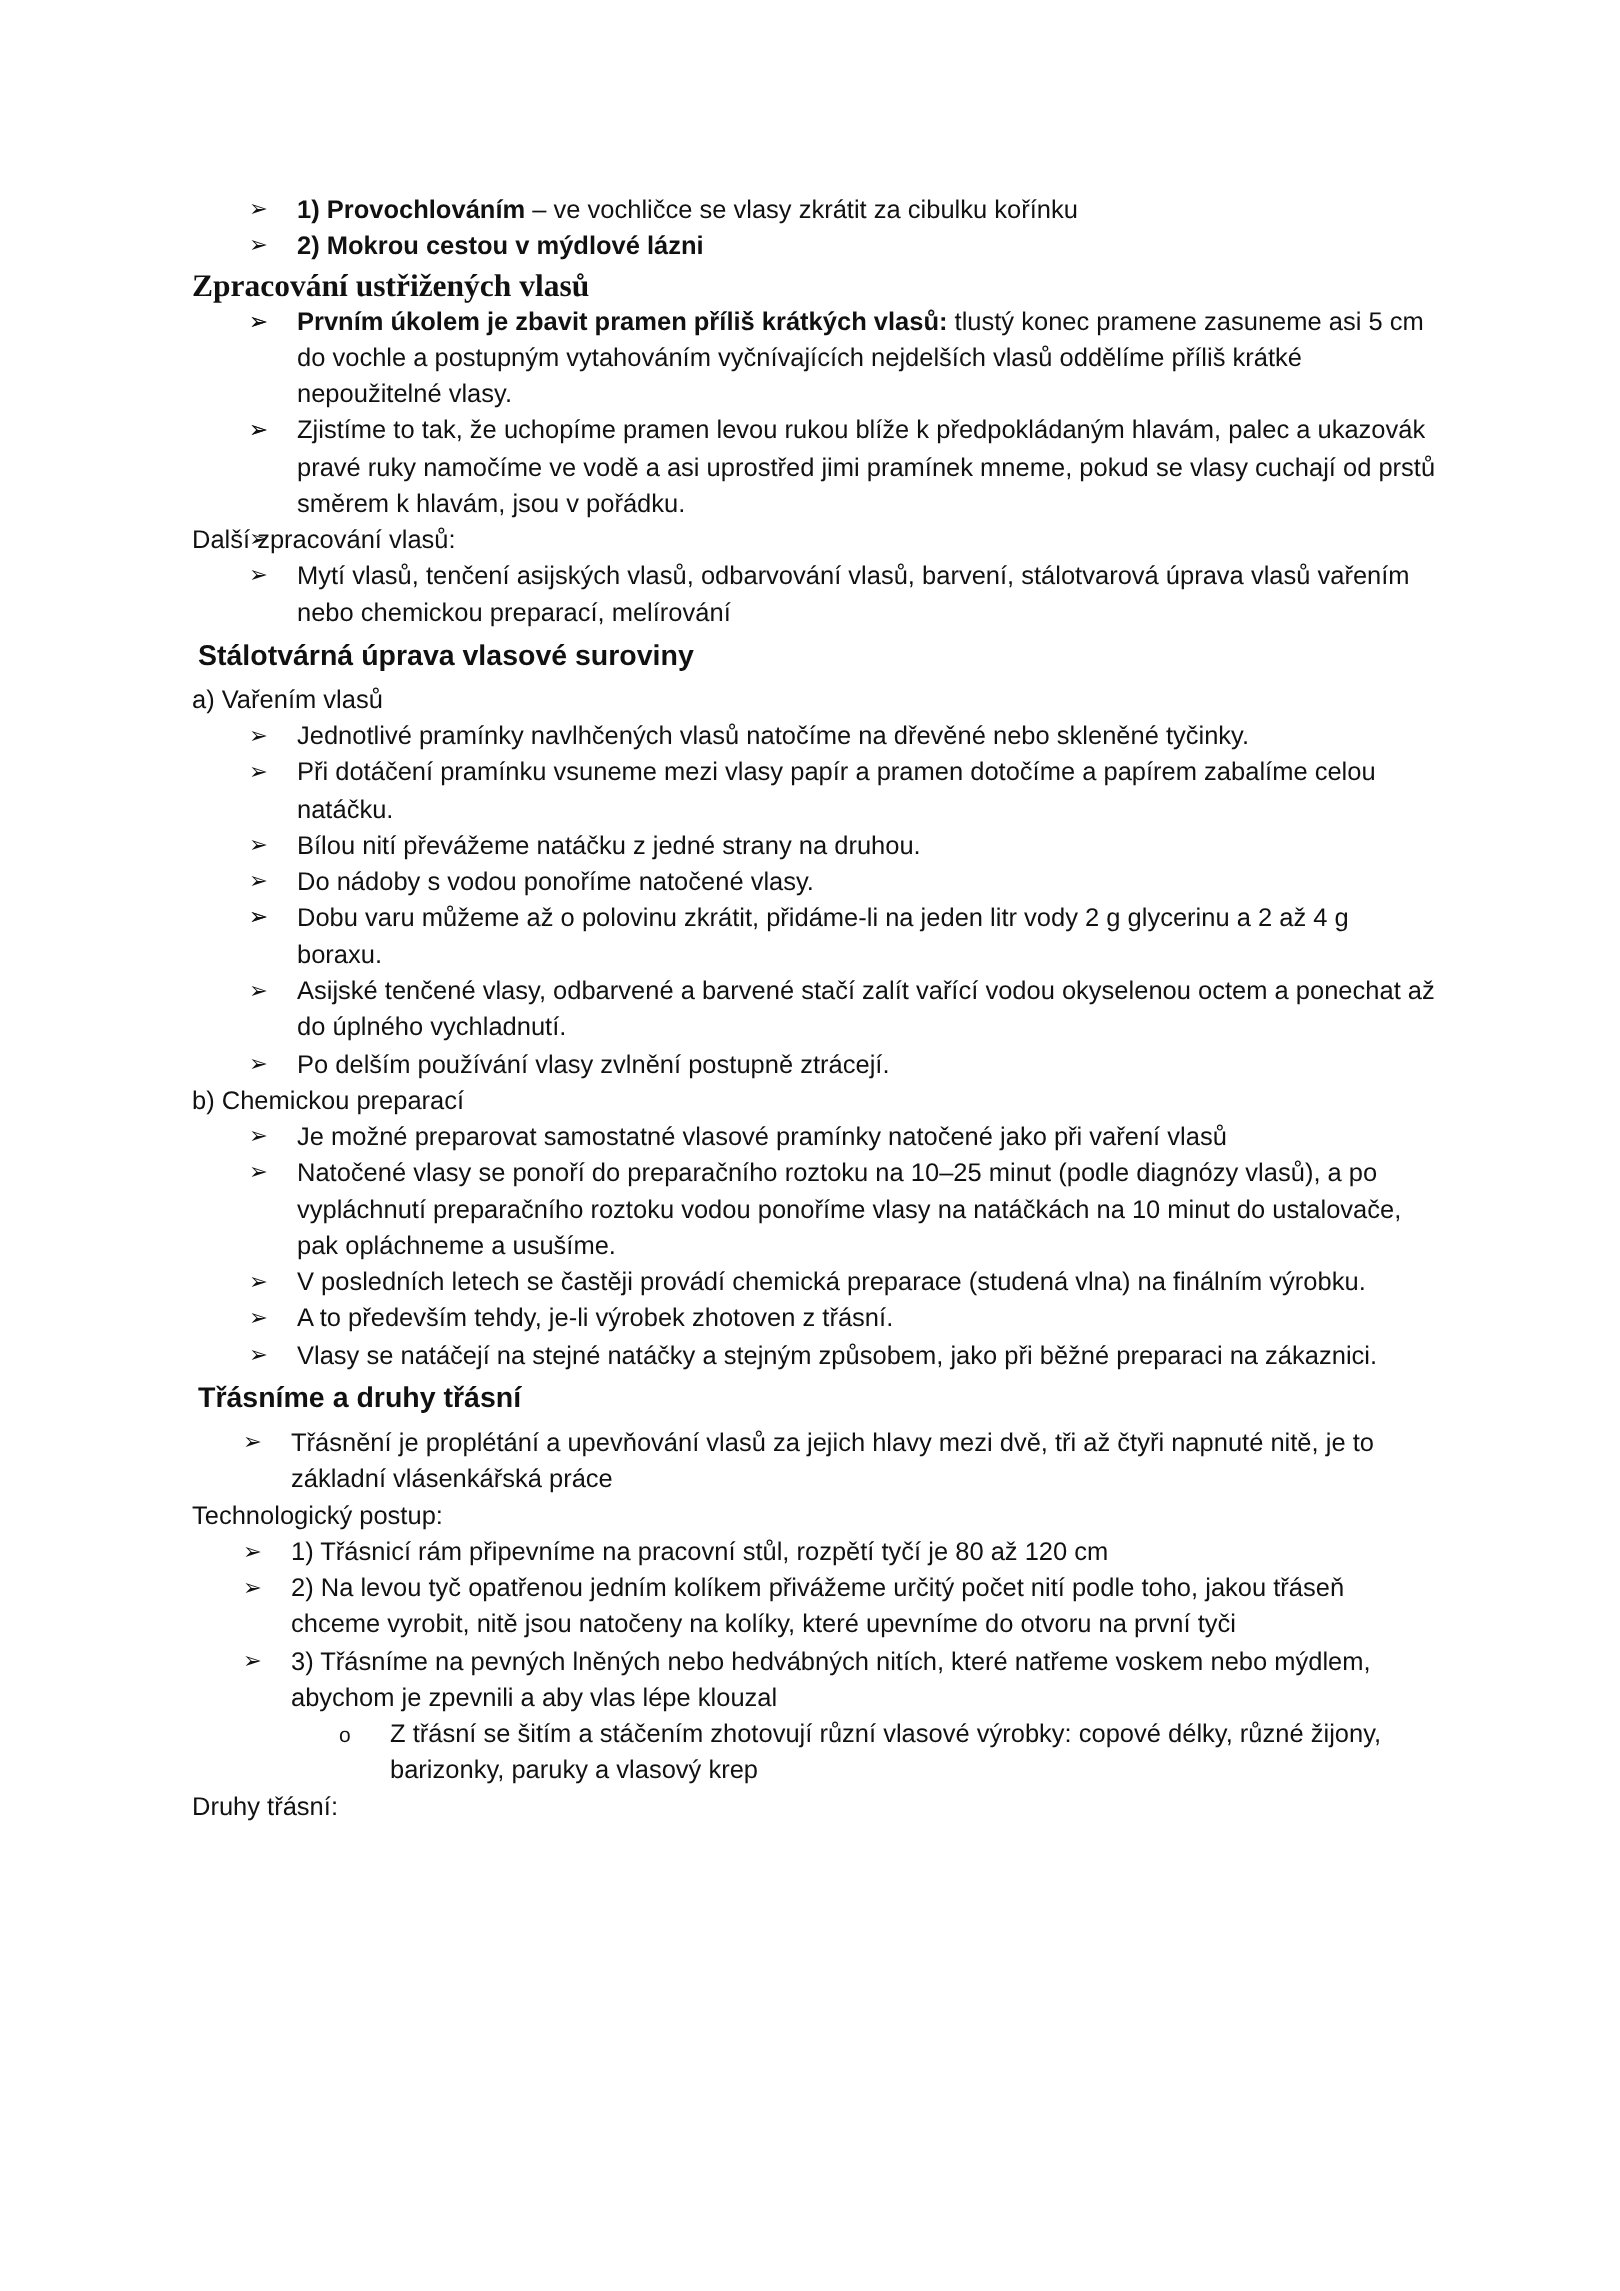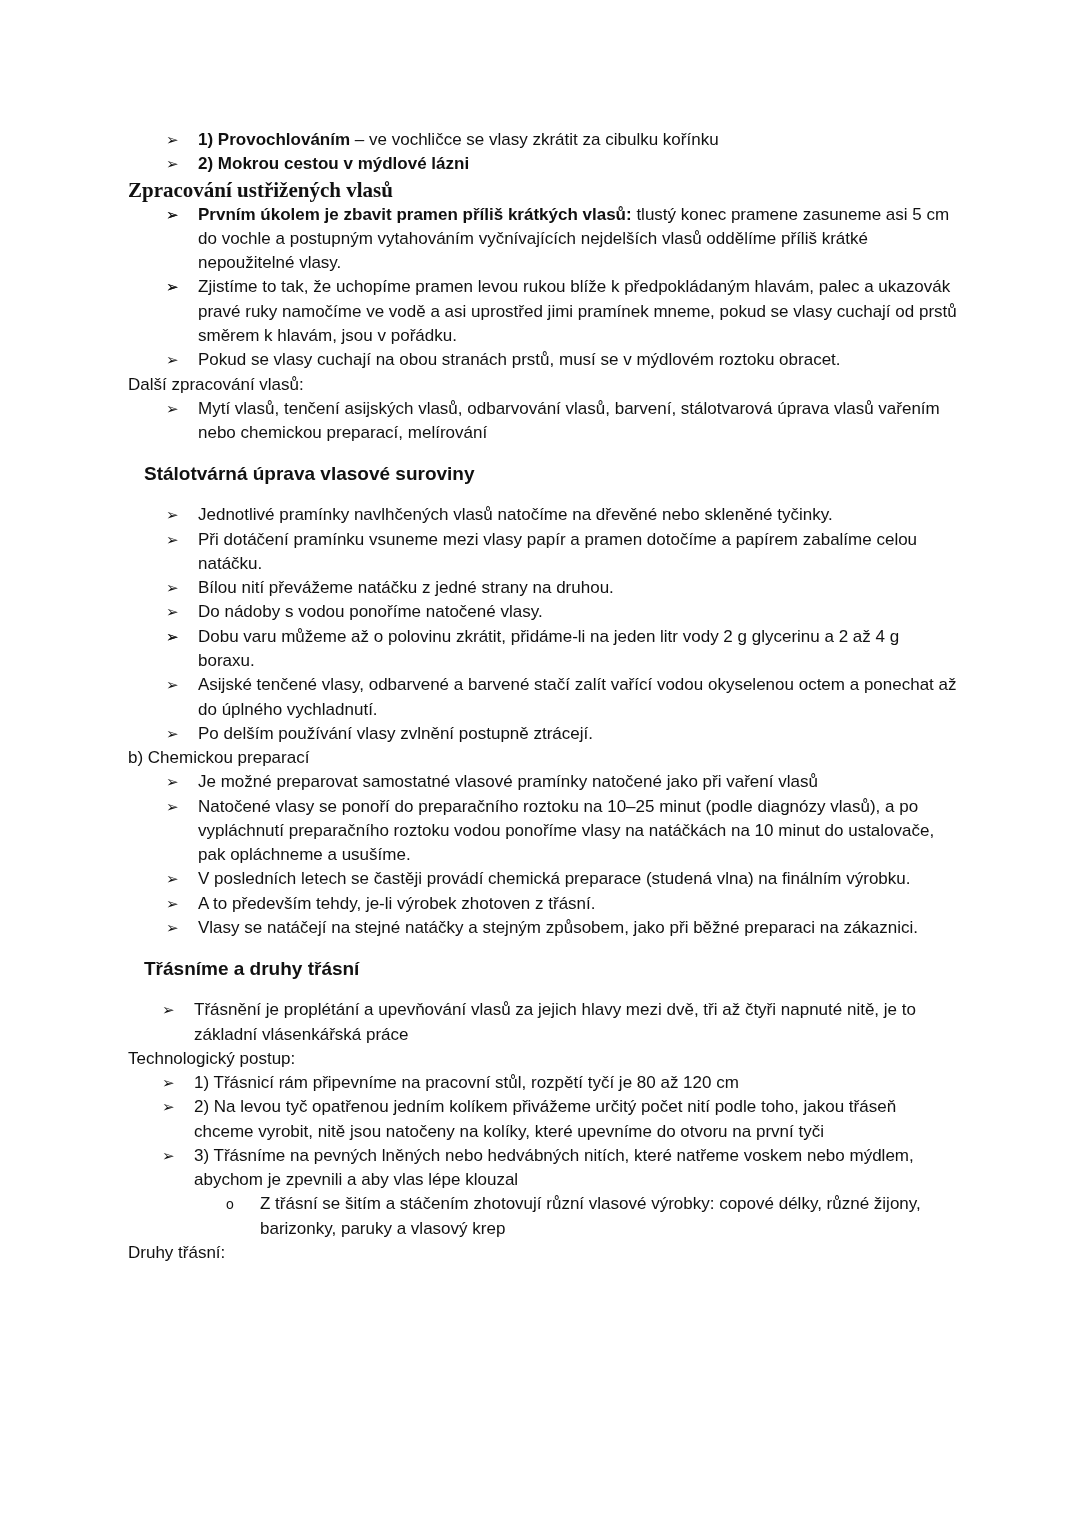--- a/index.html
+++ b/index.html
@@ -1,21 +1,21 @@
 <!DOCTYPE html>
 <html><head>
   <meta charset="utf-8">
   <style>
     html, body { margin: 0; padding: 0; background: #ffffff; }
     body { width: 1080px; height: 1527px; position: relative; overflow: hidden; color: #111; }
     .page { position: absolute; left: 0; top: 0; width: 1080px; height: 1527px; }
     .doc { position: absolute; left: 128px; top: 128px; width: 830px;
            font-family: "Liberation Sans", sans-serif; font-size: 17px; line-height: 24.3px; }
     .h-serif { font-family: "Liberation Serif", serif; font-weight: bold; font-size: 21px; line-height: 26px; margin: 0; }
-    .h-sans { font-family: "Liberation Sans", sans-serif; font-weight: bold; font-size: 19px; line-height: 26px; margin: 16px; }
+    .h-sans { font-family: "Liberation Sans", sans-serif; font-weight: bold; font-size: 19px; line-height: 26px; margin: 4px; }
     .h-small { font-family: "Liberation Sans", sans-serif; font-weight: normal; font-size: 17px; line-height: 24px; margin: 0; }
     ul.arrows { list-style: none; margin: 0; padding: 0 0 0 38px; }
     ul.arrows > li { position: relative; padding-left: 32px; }
     ul.arrows > li .bullet { position: absolute; left: 0; top: 0; font-size: 15px; }
     ul.circles { list-style: none; margin: 0; padding: 0 0 0 58px; }
     ul.circles > li { position: relative; padding-left: 34px; }
     ul.circles > li .bullet { position: absolute; left: 0; top: 0; font-size: 14px; }
     b { font-weight: bold; }
   </style>
 </head>
@@ -46,33 +46,33 @@
       </li>
       <li>
         <span class="bullet">➢</span>
       </li>
       <li>
         <span class="bullet">➢</span>
         <span>Zjistíme to tak, že uchopíme pramen levou rukou blíže k předpokládaným hlavám, palec a ukazovák pravé ruky namočíme ve vodě a asi uprostřed jimi pramínek mneme, pokud se vlasy cuchají od prstů směrem k hlavám, jsou v pořádku.</span>
       </li>
       <li>
         <span class="bullet">➢</span>
-        <span>Pokud se vlasy cuchají na obou stranách prstů, musí se v mýdlovém roztoku obracet.</span>
       </li>
     </ul>
 
     <h3 class="h-small">Další zpracování vlasů:</h3>
     <ul class="arrows">
       <li>
         <span class="bullet">➢</span>
         <span>Mytí vlasů, tenčení asijských vlasů, odbarvování vlasů, barvení, stálotvarová úprava vlasů vařením nebo chemickou preparací, melírování</span>
       </li>
     </ul>
 
     <h2 class="h-sans">Stálotvárná úprava vlasové suroviny</h2>
+    <h3 class="h-small">a) Vařením vlasů</h3>
     <ul class="arrows">
       <li><span class="bullet">➢</span><span>Jednotlivé pramínky navlhčených vlasů natočíme na dřevěné nebo skleněné tyčinky.</span></li>
       <li><span class="bullet">➢</span><span>Při dotáčení pramínku vsuneme mezi vlasy papír a pramen dotočíme a papírem zabalíme celou natáčku.</span></li>
       <li><span class="bullet">➢</span><span>Bílou nití převážeme natáčku z jedné strany na druhou.</span></li>
       <li><span class="bullet">➢</span><span>Do nádoby s vodou ponoříme natočené vlasy.</span></li>
       <li><span class="bullet">➢</span></li>
       <li><span class="bullet">➢</span><span>Dobu varu můžeme až o polovinu zkrátit, přidáme-li na jeden litr vody 2 g glycerinu a 2 až 4 g boraxu.</span></li>
       <li><span class="bullet">➢</span><span>Asijské tenčené vlasy, odbarvené a barvené stačí zalít vařící vodou okyselenou octem a ponechat až do úplného vychladnutí.</span></li>
       <li><span class="bullet">➢</span><span>Po delším používání vlasy zvlnění postupně ztrácejí.</span></li>
     </ul>

